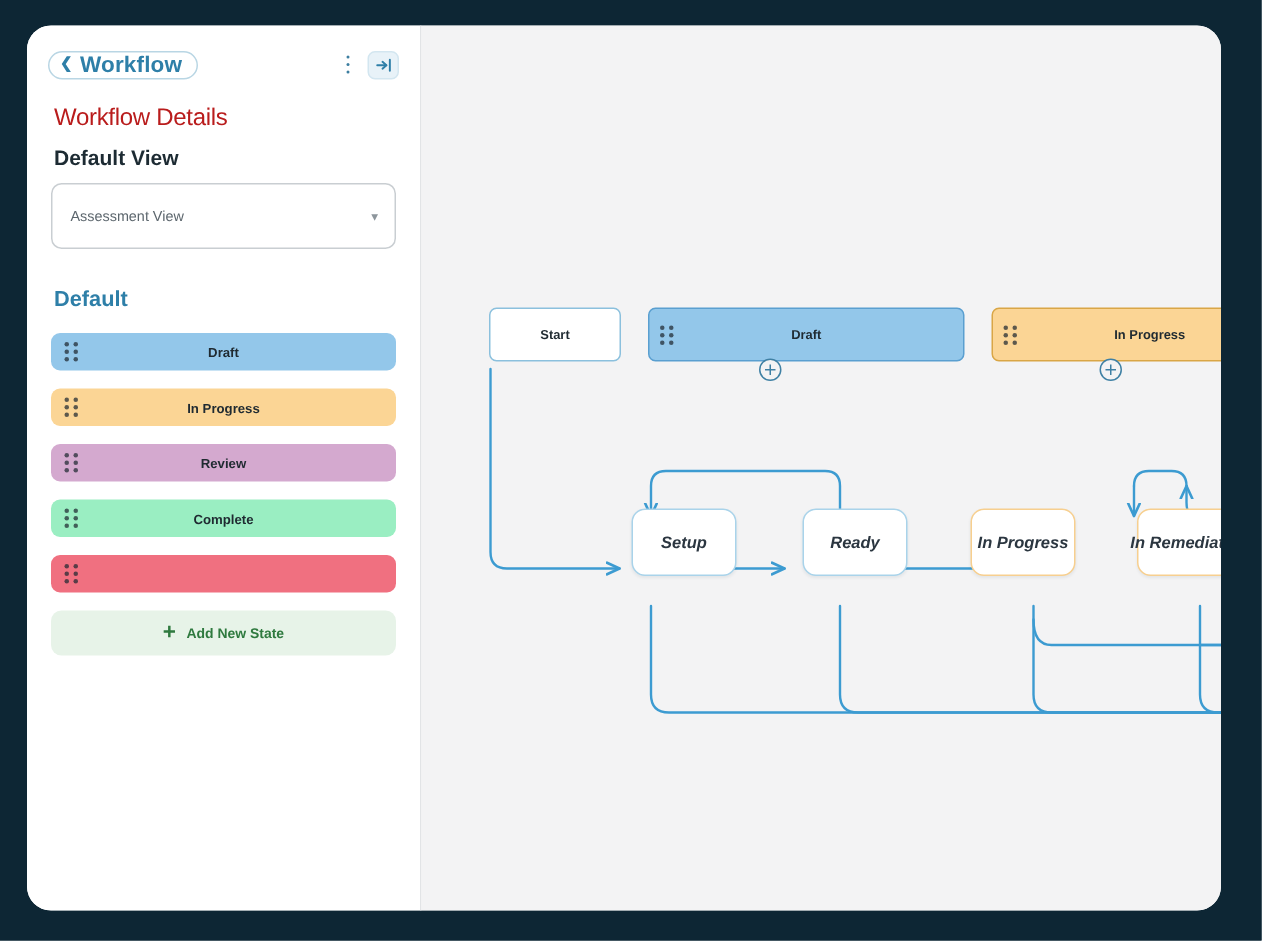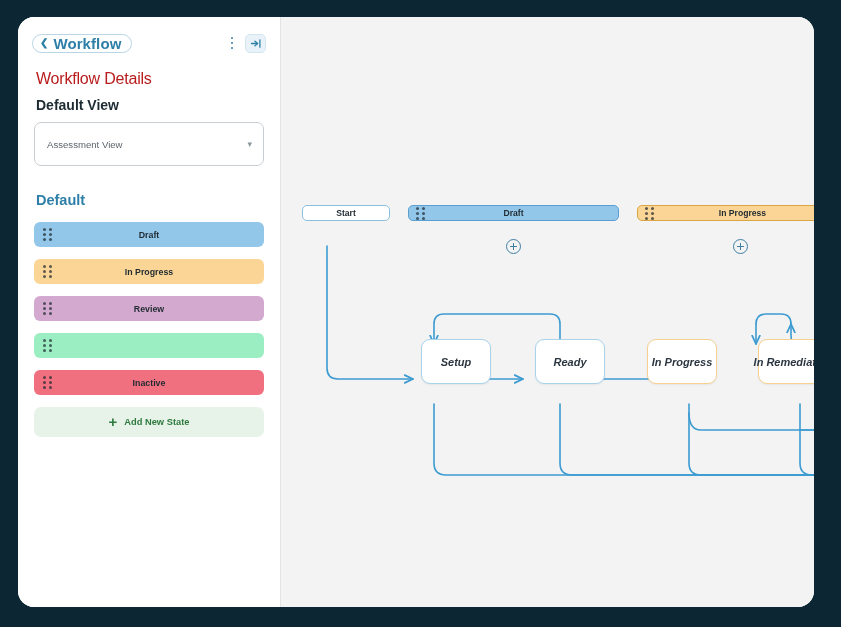--- a/index.html
+++ b/index.html
@@ -189,25 +189,26 @@
 
   
   #canvas {
     flex: 1;
     position: relative;
     background: #f3f3f4;
     overflow: hidden;
   }
   .col-head {
     position: absolute;
-    height: 16px;
+    height: 36px;
     border-radius: 5px;
     display: flex;
     align-items: center;
     box-sizing: border-box;
+    margin-left: 24px;
   }
   .col-head .nm {
     position: absolute; left: 0; right: 0;
     text-align: center;
     font-size: 8.6px;
     font-weight: 700;
     color: #1f2a31;
     pointer-events: none;
   }
   .col-head .grip { margin-left: 7px; }
@@ -338,31 +339,31 @@
         </div>
         <div class="state-chip" style="background: rgb(154, 238, 194);">
           <div class="grip">
             <span></span>
             <span></span>
             <span></span>
             <span></span>
             <span></span>
             <span></span>
           </div>
+          <div class="nm">Complete</div>
         </div>
         <div class="state-chip" style="background: rgb(240, 112, 128);">
           <div class="grip">
             <span></span>
             <span></span>
             <span></span>
             <span></span>
             <span></span>
             <span></span>
           </div>
-          <div class="nm">Inactive</div>
         </div>
       </div>
 
     <div class="add-state">
       <span class="plus">+</span>
       <span class="lbl">Add New State</span>
     </div>
   </div>
 
   <div id="canvas">

